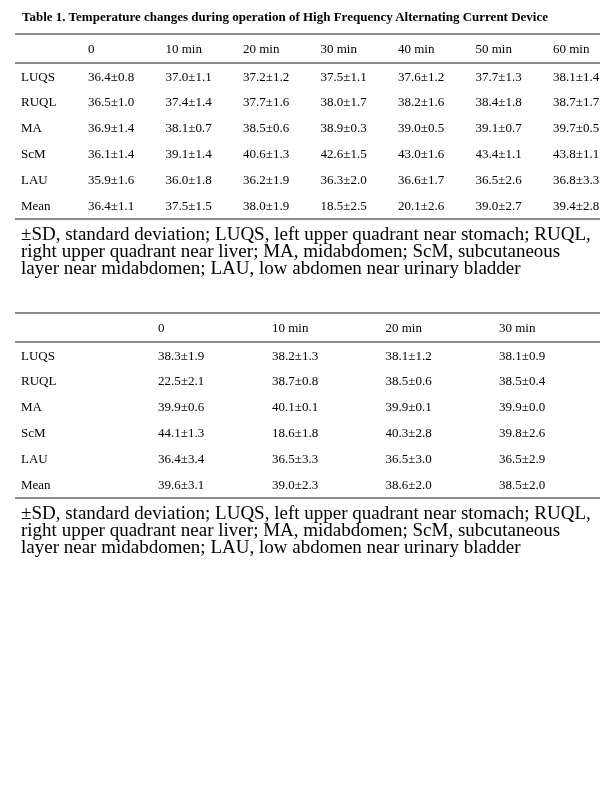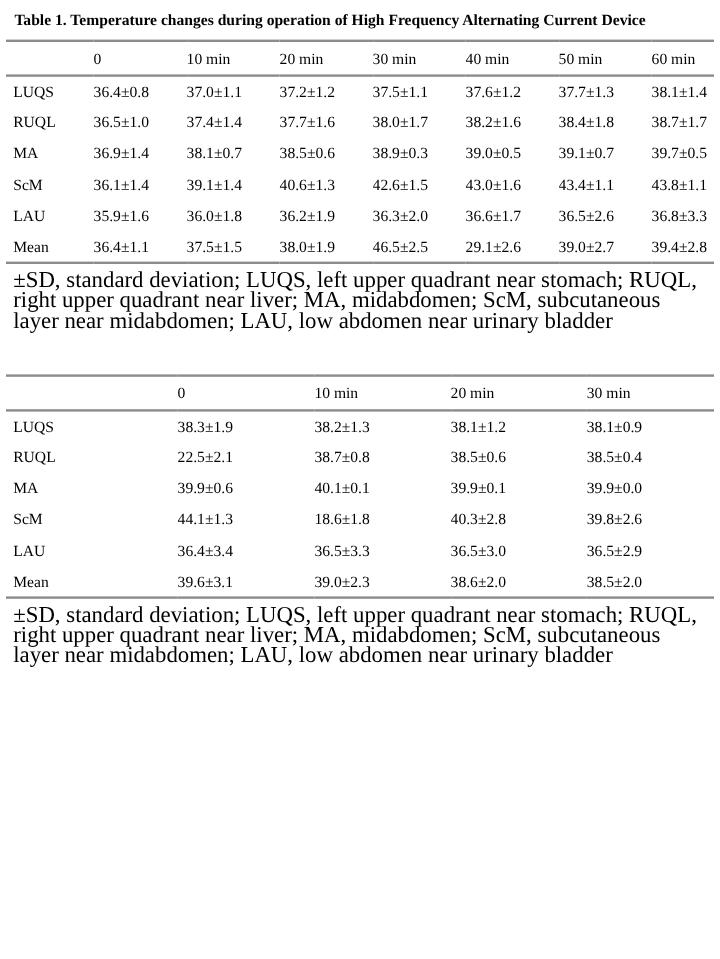--- a/index.html
+++ b/index.html
@@ -9,21 +9,21 @@
   }
   .page {
     position: relative;
     width: 600px;
     height: 799px;
     background: #ffffff;
     color: #000000;
     font-family: "Liberation Serif", "DejaVu Serif", serif;
     overflow: hidden;
     box-sizing: border-box;
-    padding: 9px 5px 0 5px;
+    padding: 9px 5px 0 15px;
   }
   .table-title {
     font-weight: bold;
     font-size: 13px;
     line-height: 15px;
     margin: 0 0 9px 7px;
     white-space: nowrap;
   }
   table.data {
     border-collapse: collapse;
@@ -140,22 +140,22 @@
             <td>36.3±2.0</td>
             <td>36.6±1.7</td>
             <td>36.5±2.6</td>
             <td>36.8±3.3</td>
           </tr>
           <tr>
             <td class="row-label">Mean</td>
             <td>36.4±1.1</td>
             <td>37.5±1.5</td>
             <td>38.0±1.9</td>
-            <td>46.5±2.5</td>
-            <td>29.1±2.6</td>
+            <td>18.5±2.5</td>
+            <td>20.1±2.6</td>
             <td>39.0±2.7</td>
             <td>39.4±2.8</td>
           </tr>
         </tbody>
     </table>
     <p class="footnote">±SD, standard deviation; LUQS, left upper quadrant near stomach; RUQL, right upper quadrant near liver; MA, midabdomen; ScM, subcutaneous layer near midabdomen; LAU, low abdomen near urinary bladder</p>
   </div>
 
   <div class="block-gap"></div>
 

